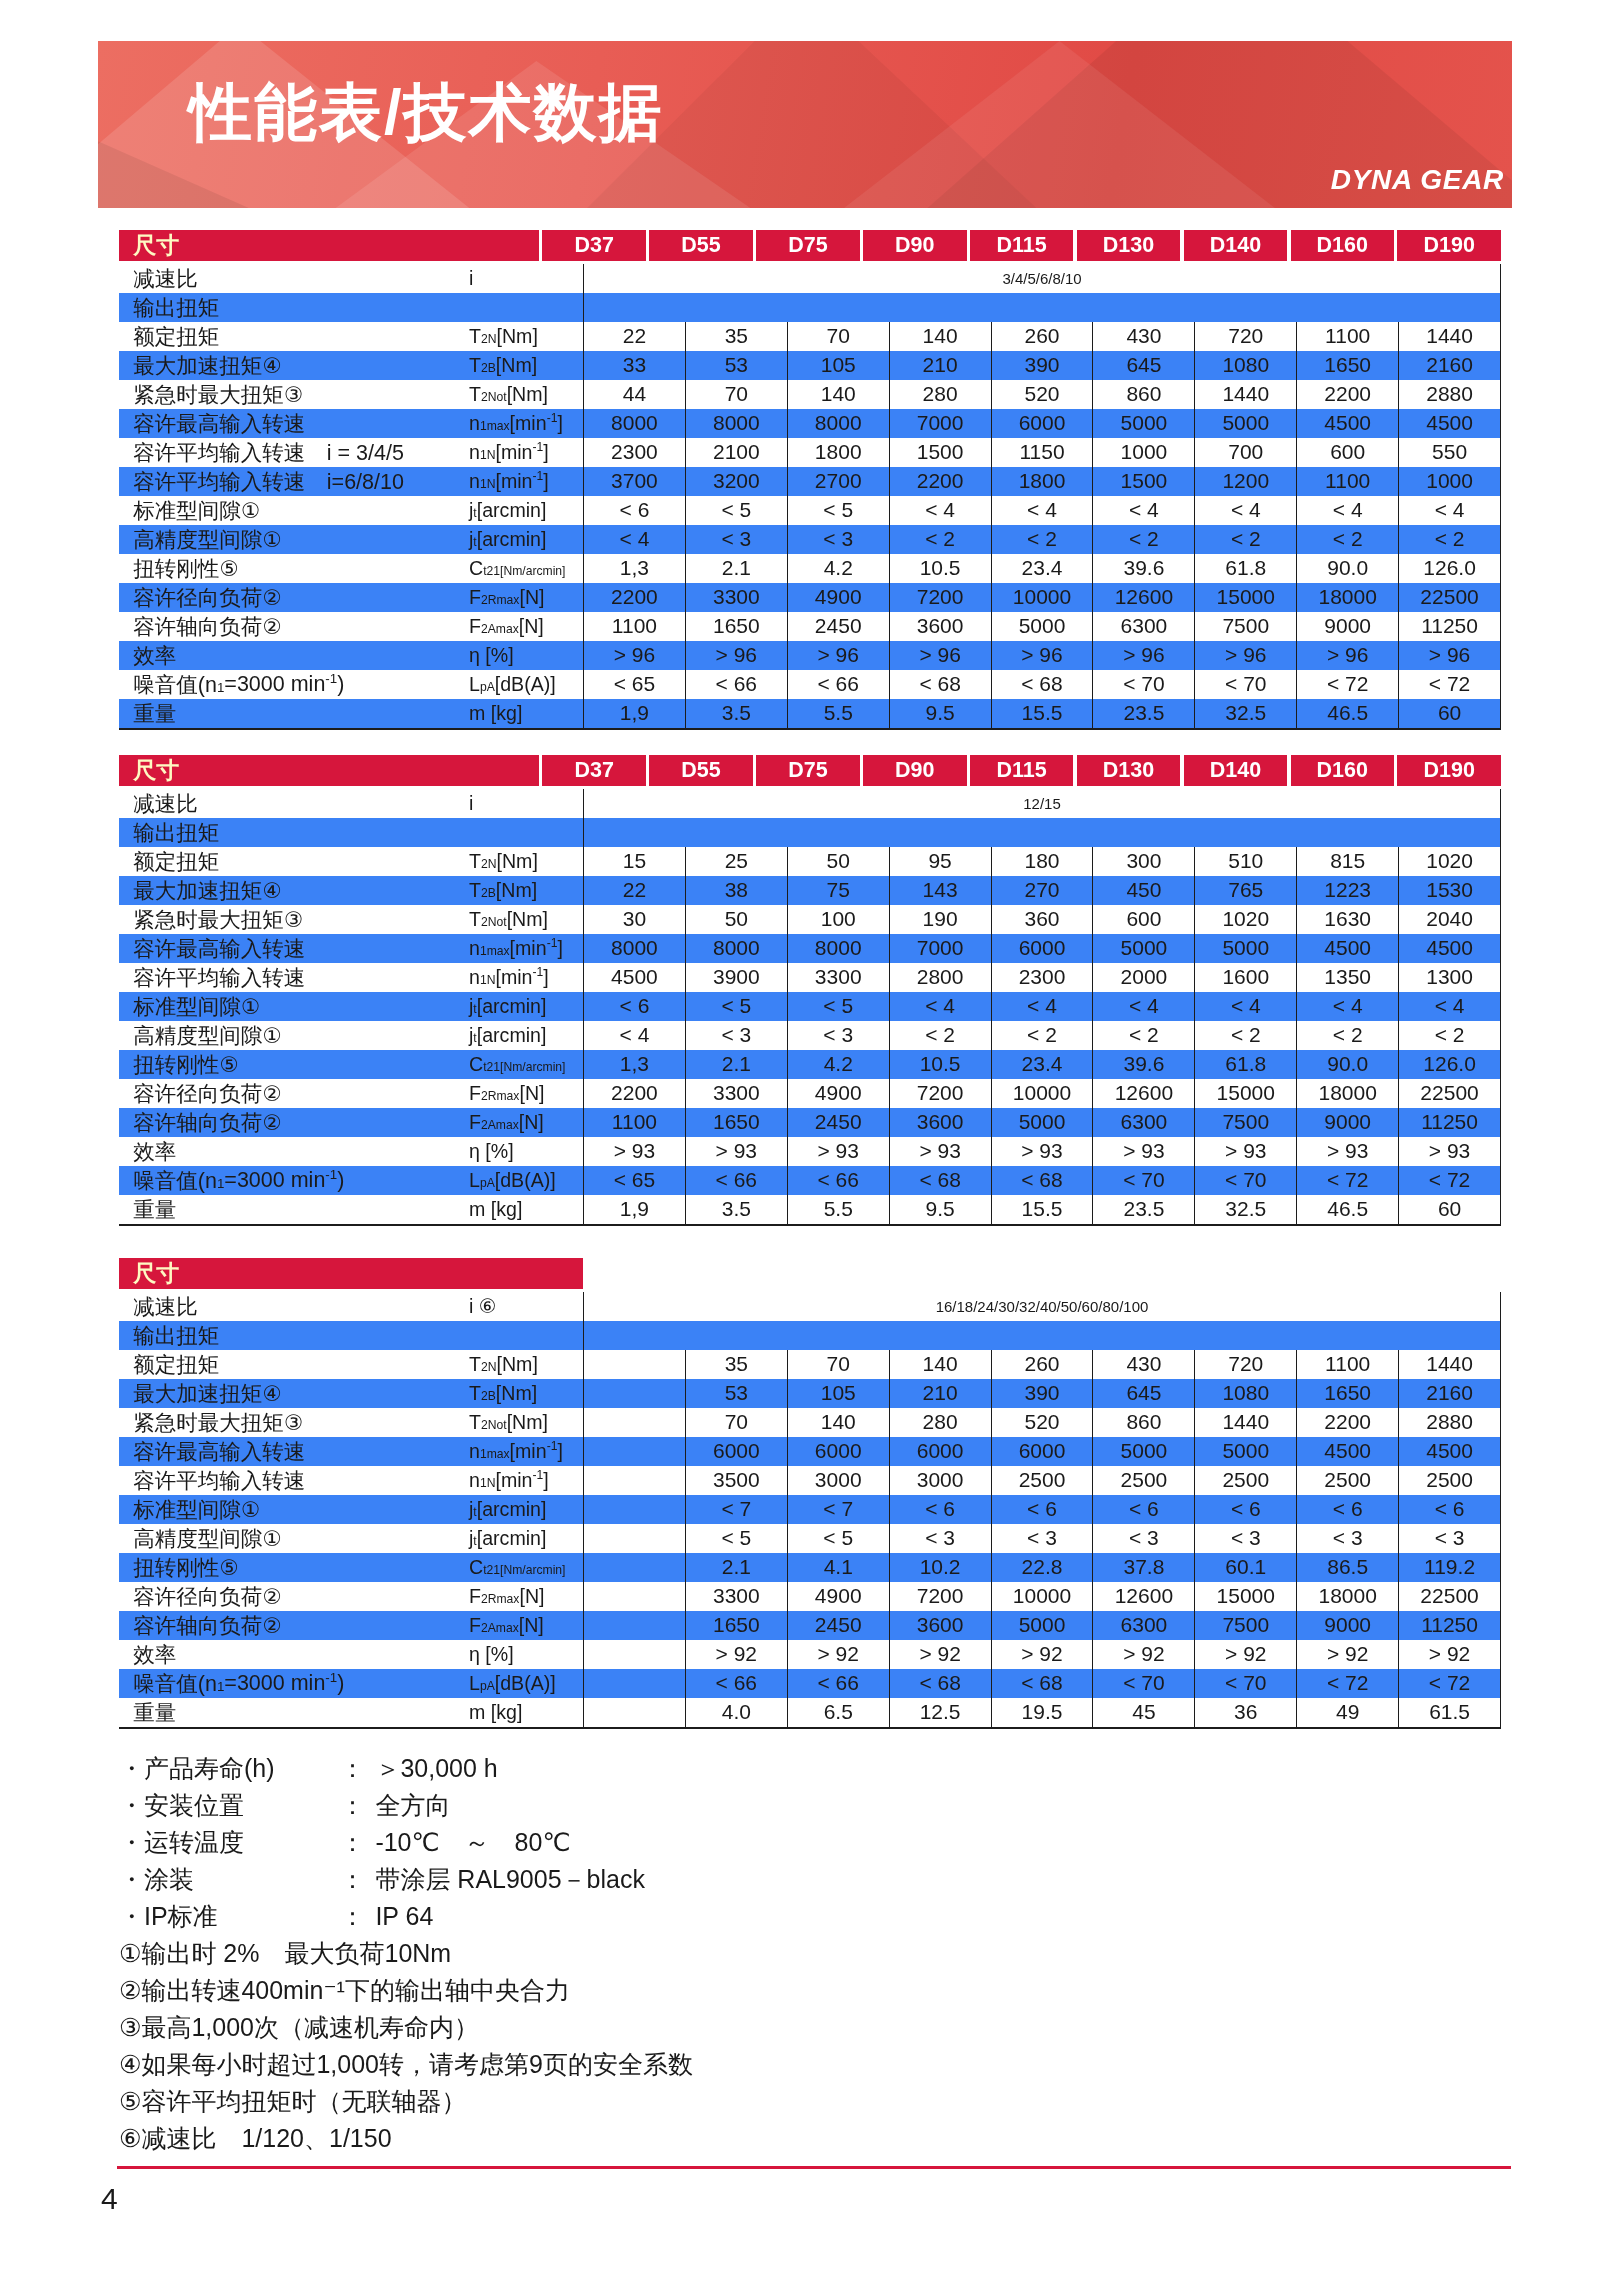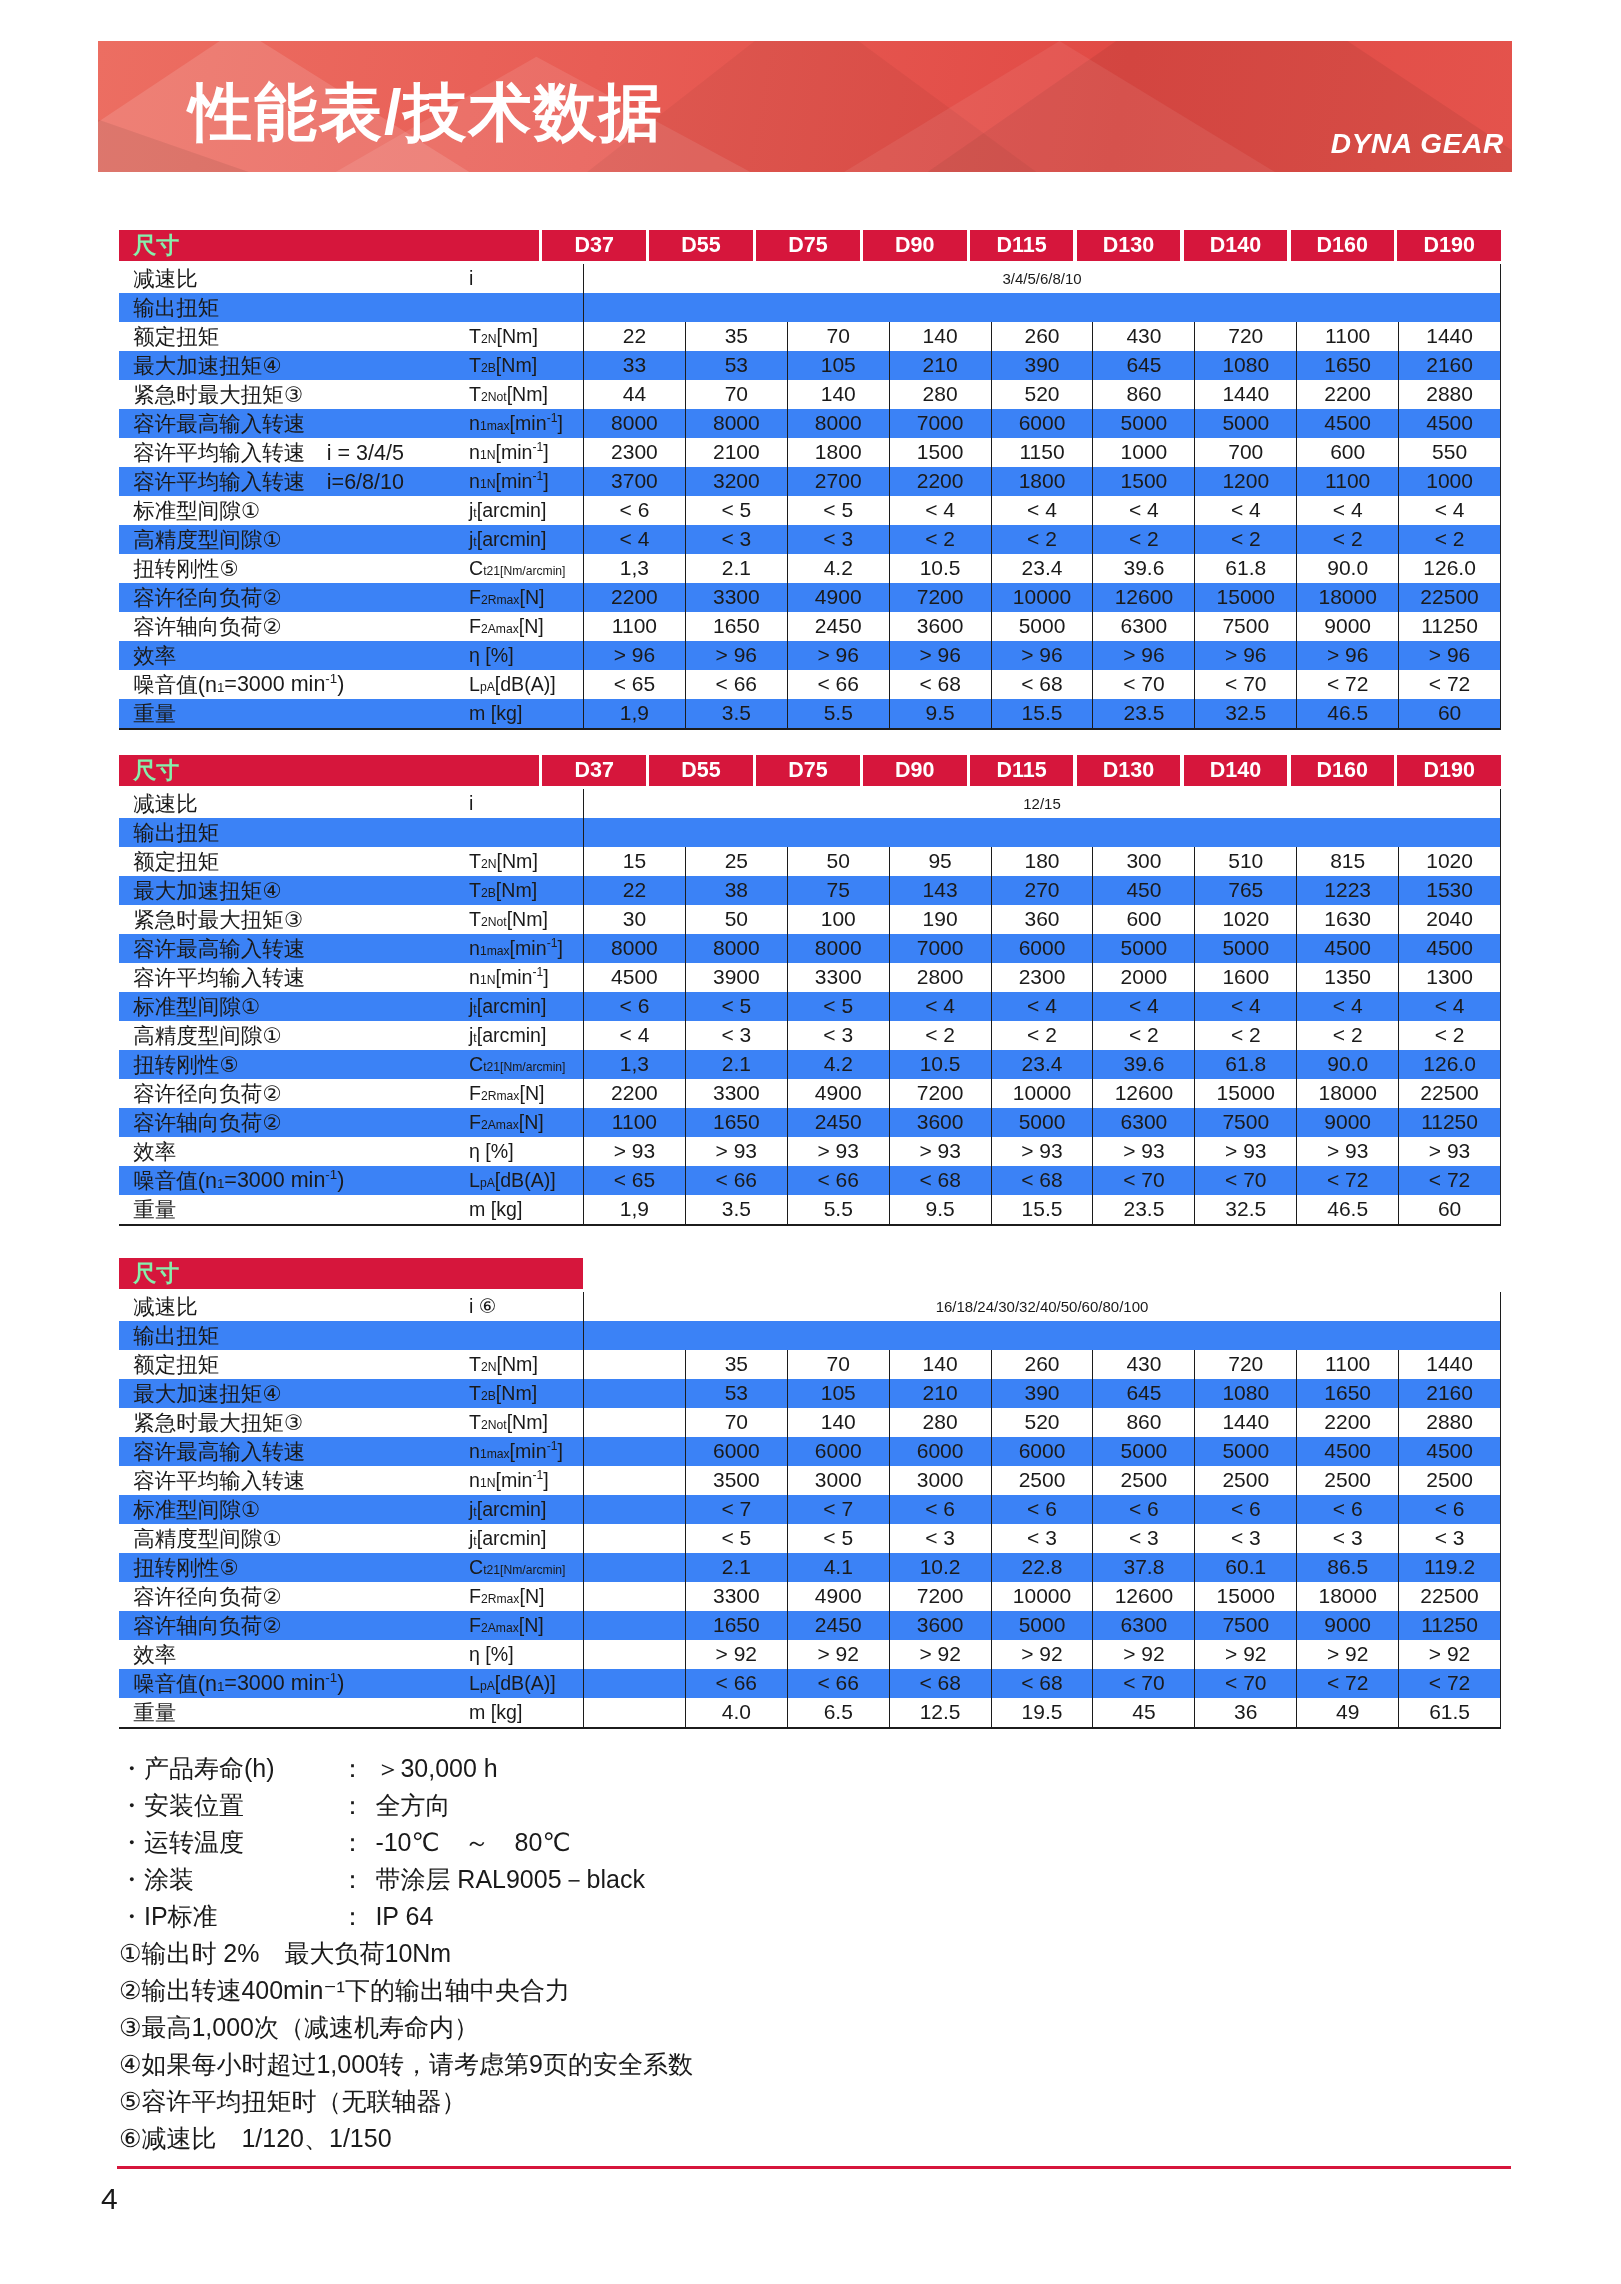--- a/index.html
+++ b/index.html
@@ -1,39 +1,39 @@
 <!DOCTYPE html>
 <html style="font-size:10.4px"><head>
 <meta charset="utf-8">
 <style>
   html,body { margin:0; padding:0; background:#ffffff; }
   body { font-family:"Liberation Sans","DejaVu Sans",sans-serif; color:#1a1a1a; }
   .page { position:relative; width:1622px; height:2284px; background:#ffffff; overflow:hidden; }
 
   
-  .banner { position:absolute; left:98px; top:41px; width:1414px; height:131px;
+  .banner { position:absolute; left:98px; top:41px; width:1414px; height:167px;
             background:linear-gradient(100deg,#ec6e62 0%,#e85d55 35%,#e14a45 72%,#e4534c 100%);
             overflow:hidden; }
   .tri { position:absolute; top:0; left:0; width:100%; height:100%; }
   .t1 { background:rgba(255,255,255,0.13); clip-path:polygon(10% -10%, -6% 105%, 27% 105%); }
   .t2 { background:rgba(255,255,255,0.10); clip-path:polygon(31% 12%, 16% 105%, 47% 105%); }
   .t3 { background:rgba(0,0,0,0.045);      clip-path:polygon(50% -30%, 34% 105%, 67% 105%); }
   .t4 { background:rgba(0,0,0,0.06);       clip-path:polygon(80% -60%, 58% 105%, 103% 105%); }
   .t5 { background:rgba(255,255,255,0.07); clip-path:polygon(68% 0%, 84% 105%, 52% 105%); }
   .t6 { background:rgba(0,0,0,0.07);       clip-path:polygon(0% 60%, 0% 105%, 12% 105%); }
   .banner-title { position:absolute; left:91px; top:29px; font-size:63px; font-weight:800;
                   color:#ffffff; letter-spacing:2px; white-space:nowrap; }
   .brand-logo { position:absolute; right:8px; bottom:11.7px; font-size:28px; font-weight:800;
                 font-style:italic; color:#ffffff; letter-spacing:0.7px; white-space:nowrap; }
 
   
   .tbl { position:absolute; left:119px; width:1382px; border-bottom:2.6px solid #1c1c1c; box-sizing:border-box; }
   .tbl1 { top:230px; } .tbl2 { top:755px; } .tbl3 { top:1258px; }
   .thead { display:flex; height:31px; margin-bottom:2.6px; }
-  .hlab { width:464px; background:#d6163c; color:#86efac; font-size:23px; font-weight:700;
+  .hlab { width:464px; background:#d6163c; color:#fef9c3; font-size:23px; font-weight:700;
           display:flex; align-items:center; padding-left:14.3px; box-sizing:border-box; }
   .hcols { width:1066px; display:flex; }
   .hc { flex:1; margin-left:3.3px; background:#d6163c; color:#ffffff; font-weight:700; font-size:21.5px;
         display:flex; align-items:center; justify-content:center; }
   .trow { display:flex; height:29px; }
   .trow.g { background:#3b82f6; }
   .lab { width:350px; display:flex; align-items:center; padding-left:14.3px; box-sizing:border-box;
          font-size:21.5px; white-space:nowrap; }
   .sym { width:114px; display:flex; align-items:center; font-size:19.6px; white-space:nowrap; }
   .vals { width:918px; display:flex; border-left:1.3px solid #1c1c1c; border-right:1.3px solid #1c1c1c;

